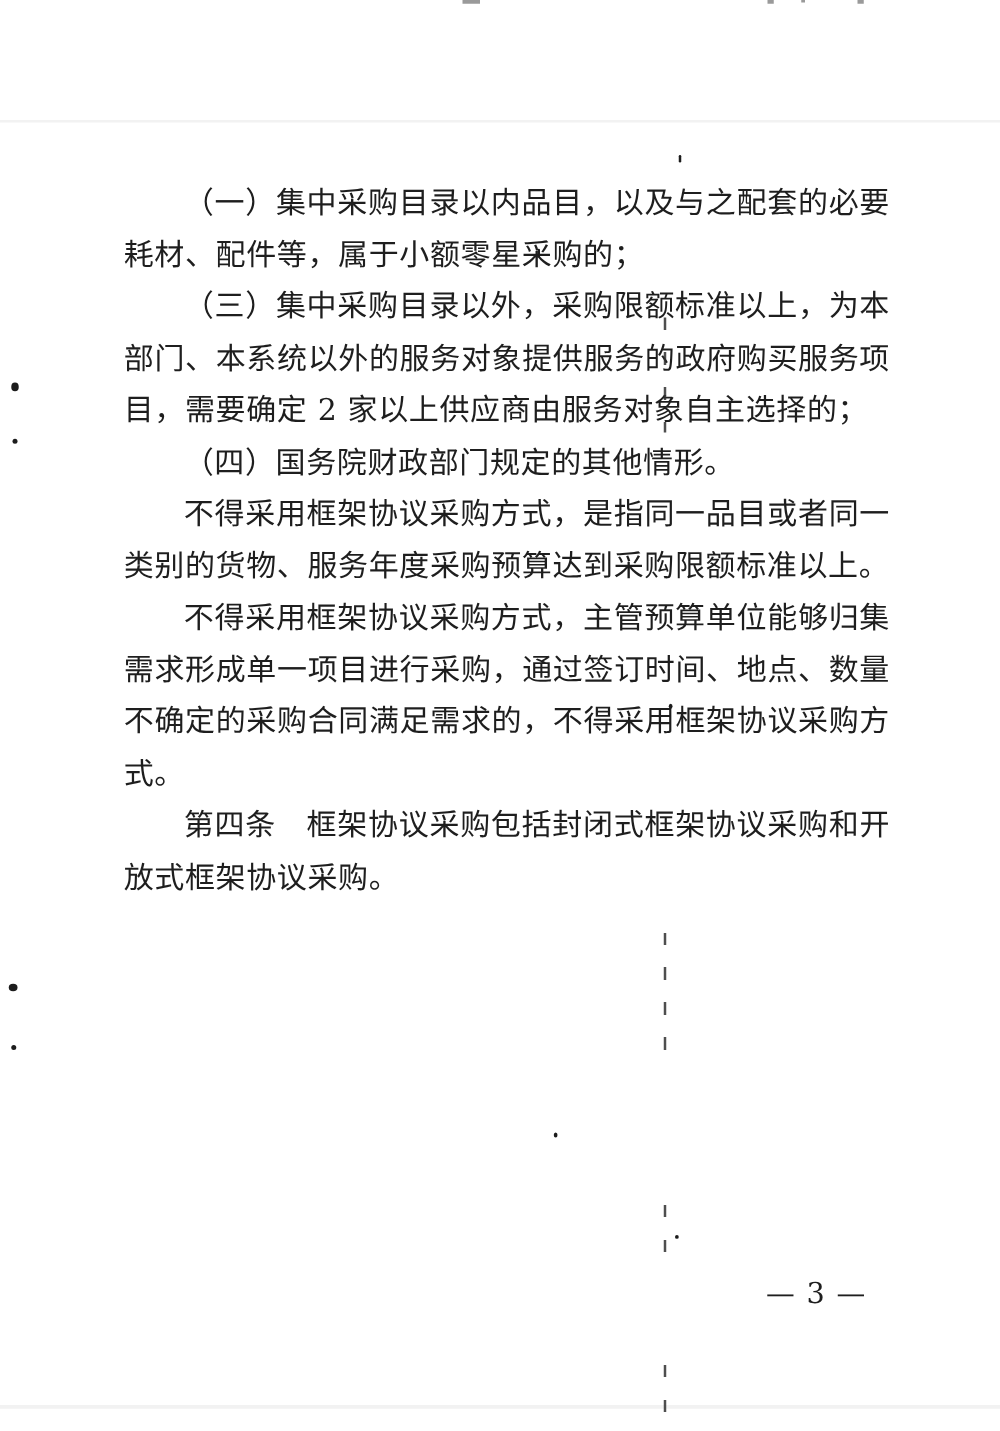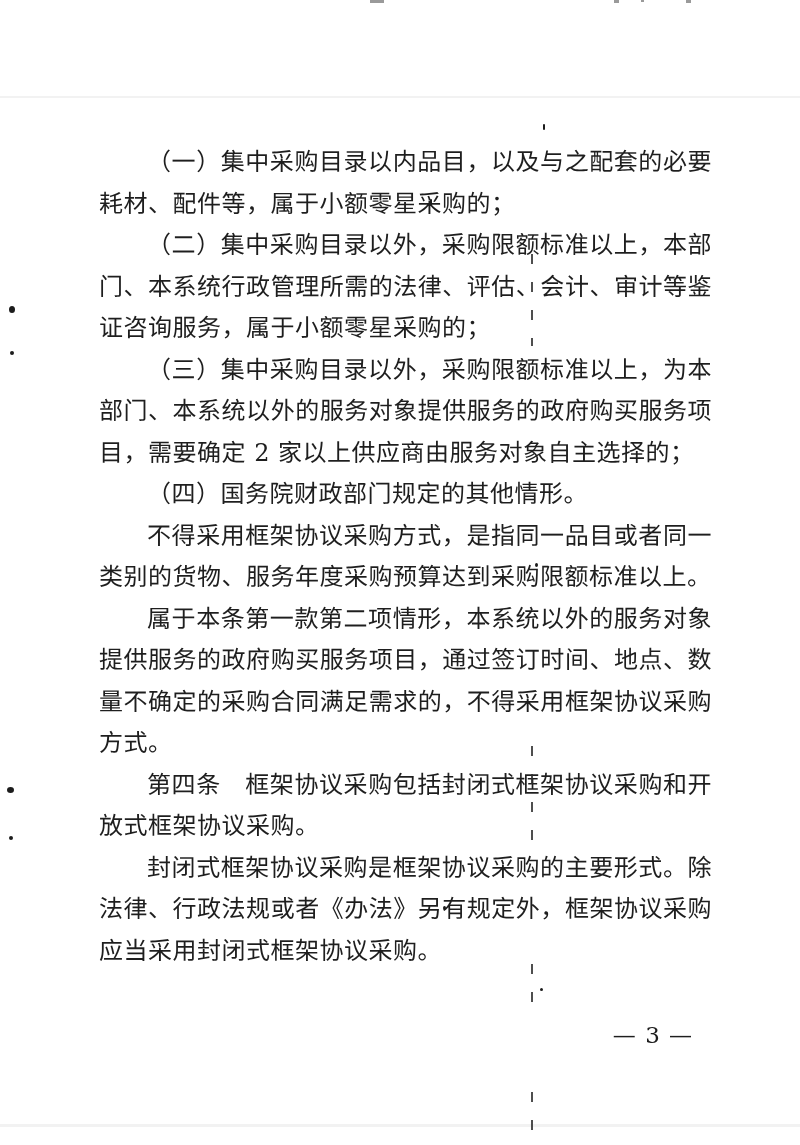--- a/index.html
+++ b/index.html
@@ -74,27 +74,25 @@
 </head>
 <body>
 
 <div class="page">
 
   <div class="streak" style="top:96px; height:2px;"></div>
   <div class="streak" style="top:1124px; height:3px;"></div>
 
   <div class="text-block">
     <p class="para"><span class="lead"></span><span>（一）集中采购目录以内品目，以及与之配套的必要耗材、配件等，属于小额零星采购的；</span></p>
-    <p class="para"><span class="lead"></span><span>（二）集中采购目录以外，采购限额标准以上，本部门、本系统行政管理所需的法律、评估、会计、审计等鉴证咨询服务，属于小额零星采购的；</span></p>
     <p class="para"><span class="lead"></span><span>（三）集中采购目录以外，采购限额标准以上，为本部门、本系统以外的服务对象提供服务的政府购买服务项目，需要确定 2 家以上供应商由服务对象自主选择的；</span></p>
     <p class="para"><span class="lead"></span><span>（四）国务院财政部门规定的其他情形。</span></p>
     <p class="para"><span class="lead"></span><span>不得采用框架协议采购方式，是指同一品目或者同一类别的货物、服务年度采购预算达到采购限额标准以上。</span></p>
-    <p class="para"><span class="lead"></span><span>属于本条第一款第二项情形，本系统以外的服务对象提供服务的政府购买服务项目，通过签订时间、地点、数量不确定的采购合同满足需求的，不得采用框架协议采购方式。</span></p>
+    <p class="para"><span class="lead"></span><span>不得采用框架协议采购方式，主管预算单位能够归集需求形成单一项目进行采购，通过签订时间、地点、数量不确定的采购合同满足需求的，不得采用框架协议采购方式。</span></p>
     <p class="para"><span class="lead">第四条</span><span>　框架协议采购包括封闭式框架协议采购和开放式框架协议采购。</span></p>
-    <p class="para"><span class="lead"></span><span>封闭式框架协议采购是框架协议采购的主要形式。除法律、行政法规或者《办法》另有规定外，框架协议采购应当采用封闭式框架协议采购。</span></p>
   </div>
 
   <div class="crease" style="top:254px; height:92px;"></div>
   <div class="crease" style="top:746px; height:100px;"></div>
   <div class="crease" style="top:964px; height:56px;"></div>
   <div class="crease" style="top:1092px; height:53px;"></div>
 
   <div class="speck" style="left:9px; top:306px; width:6px; height:7px;"></div>
   <div class="speck" style="left:10px; top:351px; width:4px; height:4px;"></div>
   <div class="speck" style="left:7px; top:787px; width:7px; height:6px;"></div>

